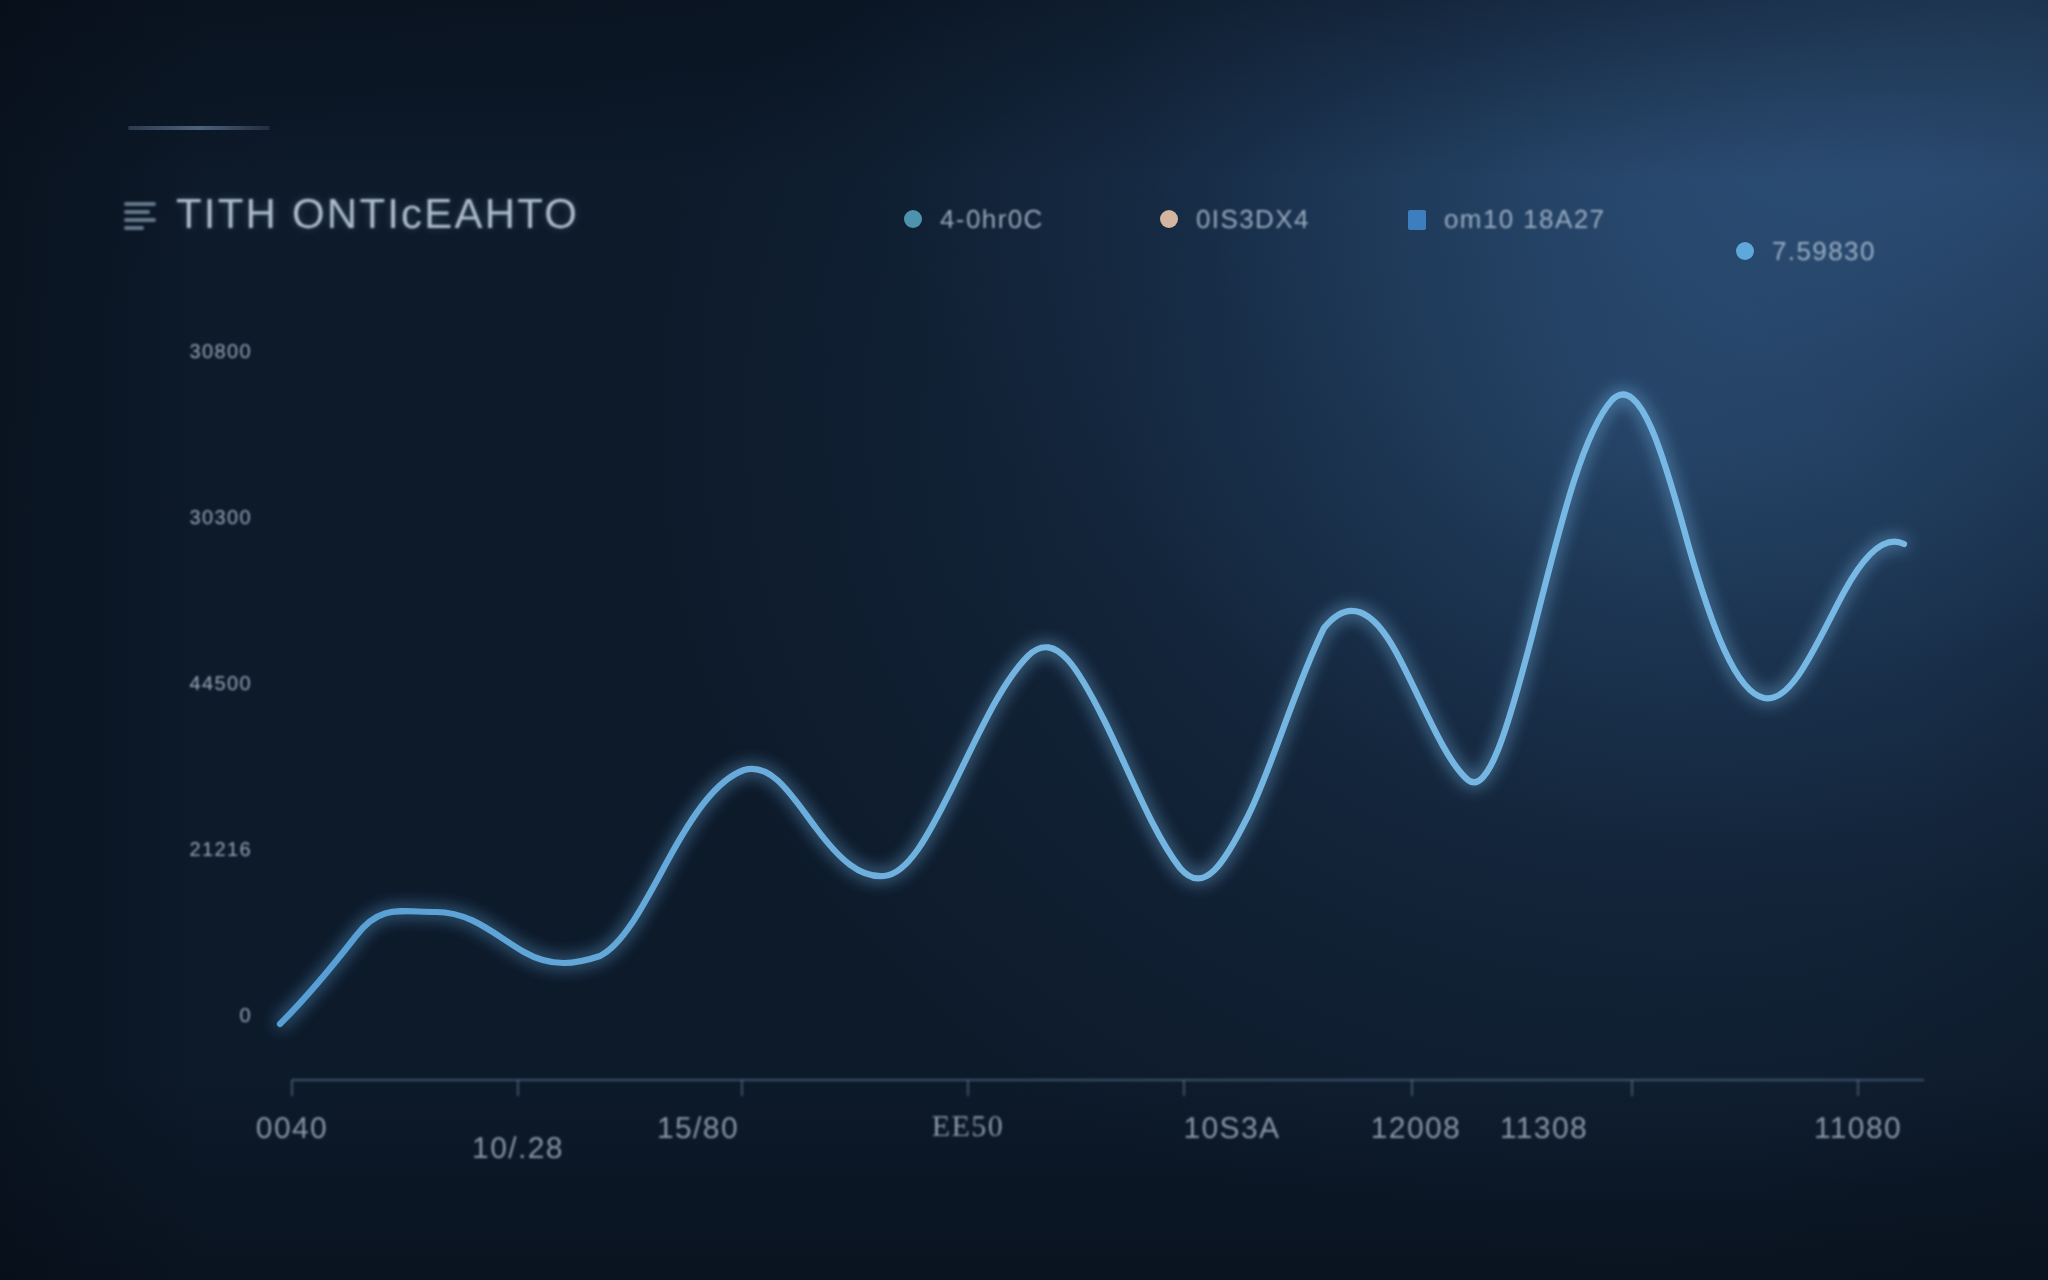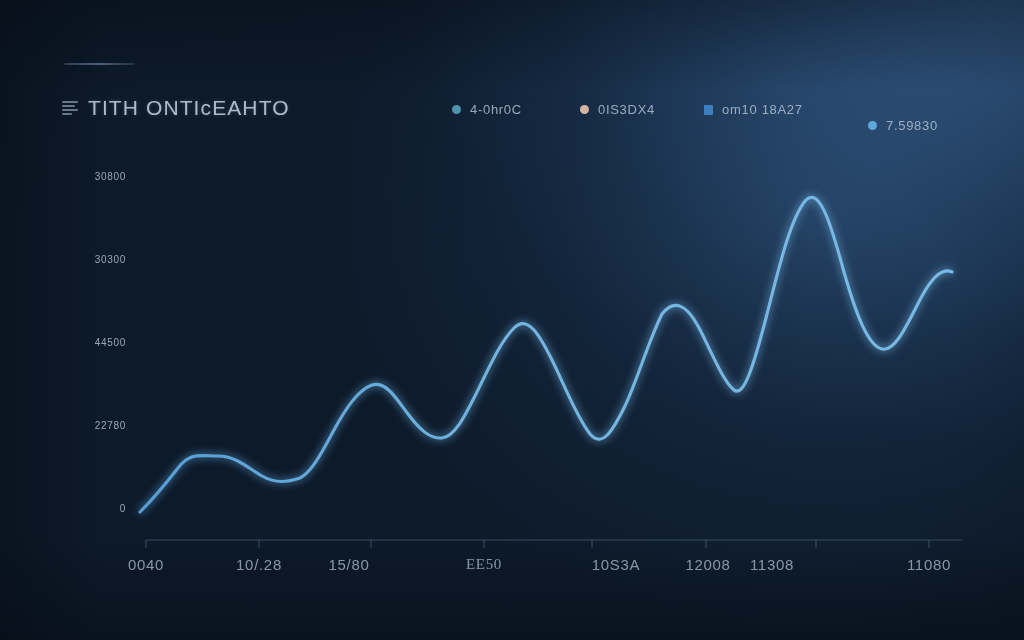--- a/index.html
+++ b/index.html
@@ -395,28 +395,28 @@
   <div class="ytick-wrap" style="top:171px;">
     <span class="ylabel">30800</span>
   </div>
   <div class="ytick-wrap" style="top:254px;">
     <span class="ylabel">30300</span>
   </div>
   <div class="ytick-wrap" style="top:337px;">
     <span class="ylabel">44500</span>
   </div>
   <div class="ytick-wrap" style="top:420px;">
-    <span class="ylabel">22780</span>
+    <span class="ylabel">21216</span>
   </div>
   <div class="ytick-wrap" style="top:503px;">
     <span class="ylabel">0</span>
   </div>
 
   <span class="xlabel" style="left:146px;">0040</span>
-  <span class="xlabel" style="left:259px;">10/.28</span>
+  <span class="xlabel" style="left:259px;margin-top:10px;">10/.28</span>
   <span class="xlabel" style="left:349px;">15/80</span>
   <span class="xlabel" style="left:484px;font-family:Liberation Serif, serif;">EE50</span>
   <span class="xlabel" style="left:616px;">10S3A</span>
   <span class="xlabel" style="left:708px;">12008</span>
   <span class="xlabel" style="left:772px;text-align:right;">11308</span>
   <span class="xlabel" style="left:929px;">11080</span>
 
 </div>
 
 </body></html>

